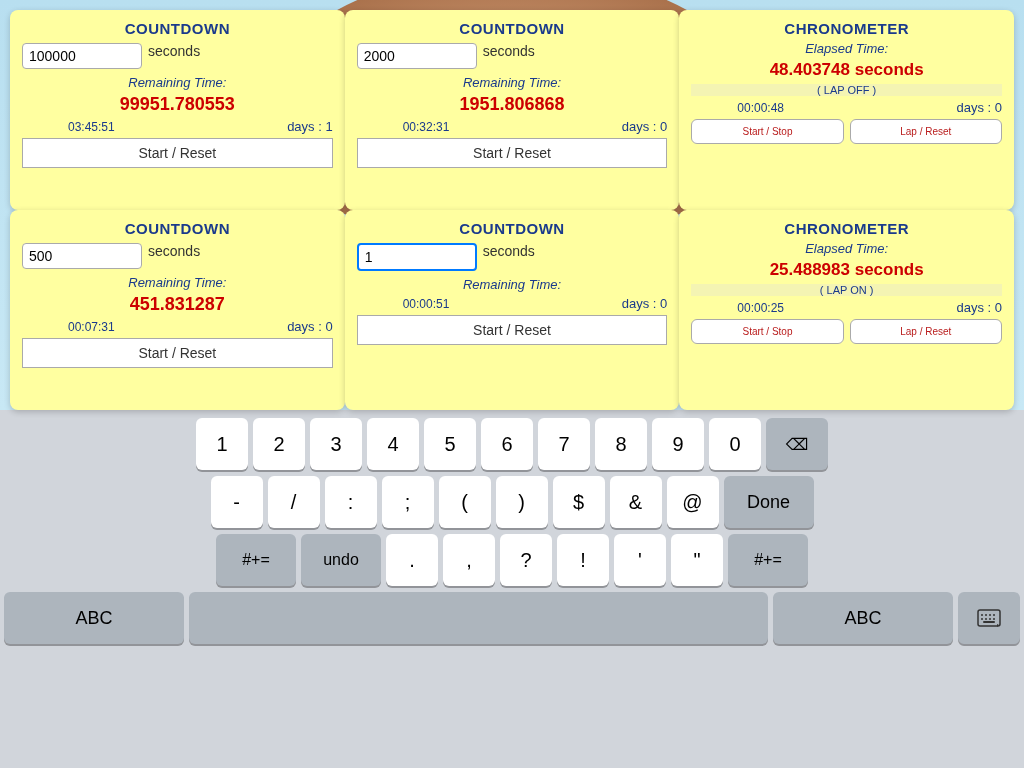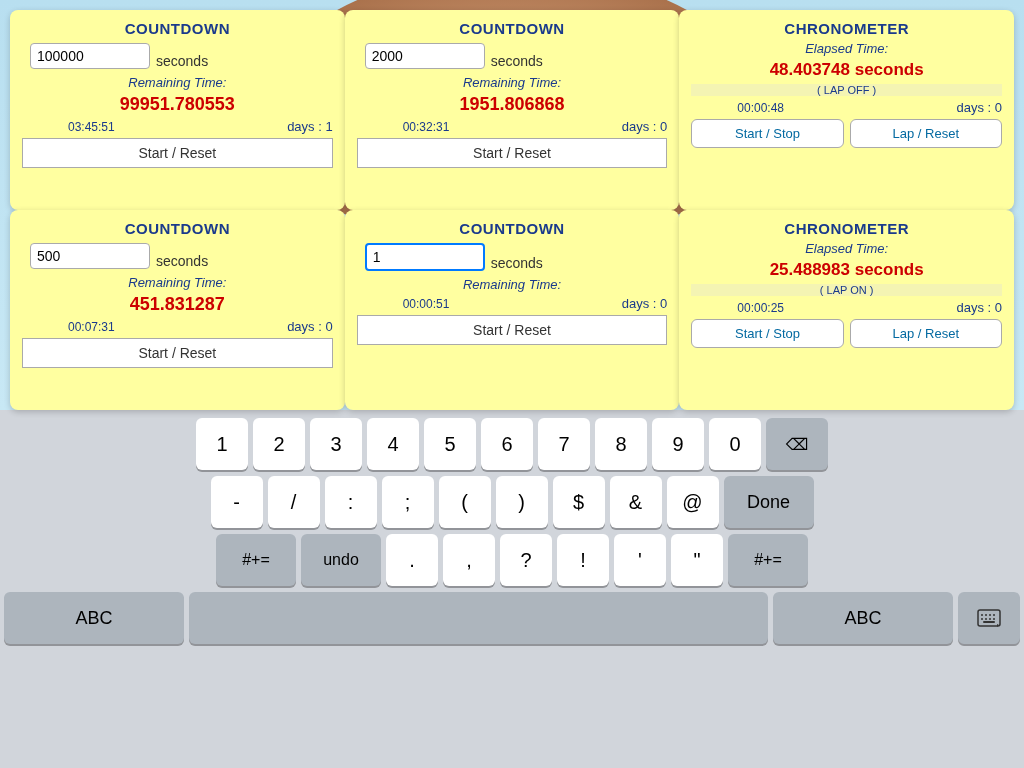--- a/index.html
+++ b/index.html
@@ -70,23 +70,23 @@
     .tile-title {
       color: #1a3a8c;
       font-weight: bold;
       font-size: 15px;
       text-align: center;
       letter-spacing: 0.5px;
     }
 
     .tile-input-row {
       display: flex;
-      align-items: flex-end;
+      align-items: flex-start;
       gap: 6px;
-      margin: 2px 8px;
+      margin: 2px 0;
     }
 
     .tile-input {
       border: 1px solid #aaa;
       border-radius: 4px;
       padding: 4px 6px;
       font-size: 14px;
       width: 120px;
       background: white;
     }
@@ -169,22 +169,22 @@
       display: flex;
       gap: 6px;
     }
 
     .btn-chron {
       flex: 1;
       background: white;
       border: 1px solid #aaa;
       border-radius: 6px;
       padding: 6px 4px;
-      font-size: 13px;
-      color: #0369a1;
+      font-size: 10px;
+      color: #b91c1c;
       cursor: pointer;
       text-align: center;
     }
 
     
     .keyboard {
       position: absolute;
       bottom: 0;
       left: 0;
       right: 0;

